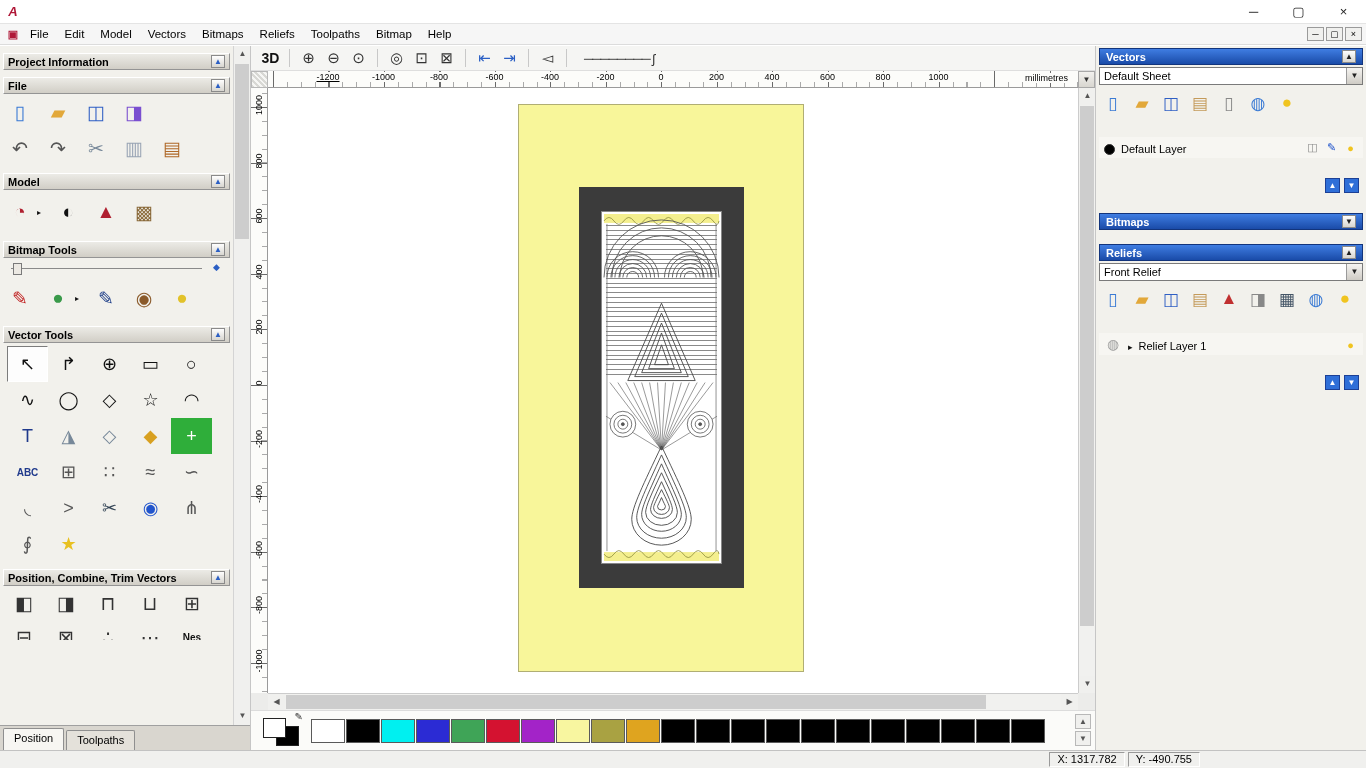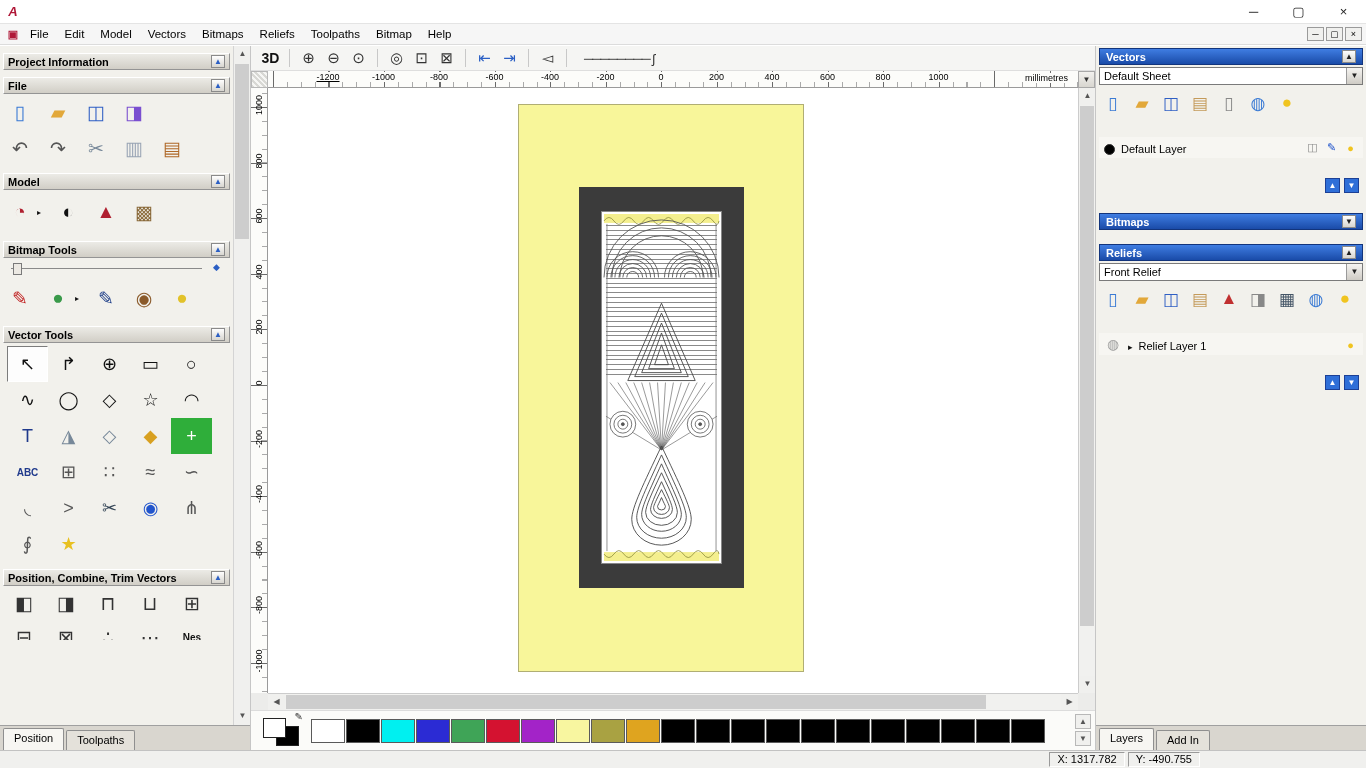--- a/index.html
+++ b/index.html
@@ -513,24 +513,20 @@
         <span class="layer-icons">
             <span class="tool" style="color: rgb(240, 196, 32);">●</span>
           </span>
       </div>
       <div class="updown">
         <span class="ud-btn">▲</span>
         <span class="ud-btn">▼</span>
       </div>
 
     </div>
-    <div class="tabs-strip">
-        <span class="tab active">Layers</span>
-        <span class="tab">Add In</span>
-      </div>
   </div>
 
 </div>
 
 <div class="statusbar">
   <div class="sb-flex"></div>
   <div class="sb-cell">X: 1317.782</div>
   <div class="sb-cell">Y: -490.755</div>
   <div class="sb-end"></div>
 </div>

